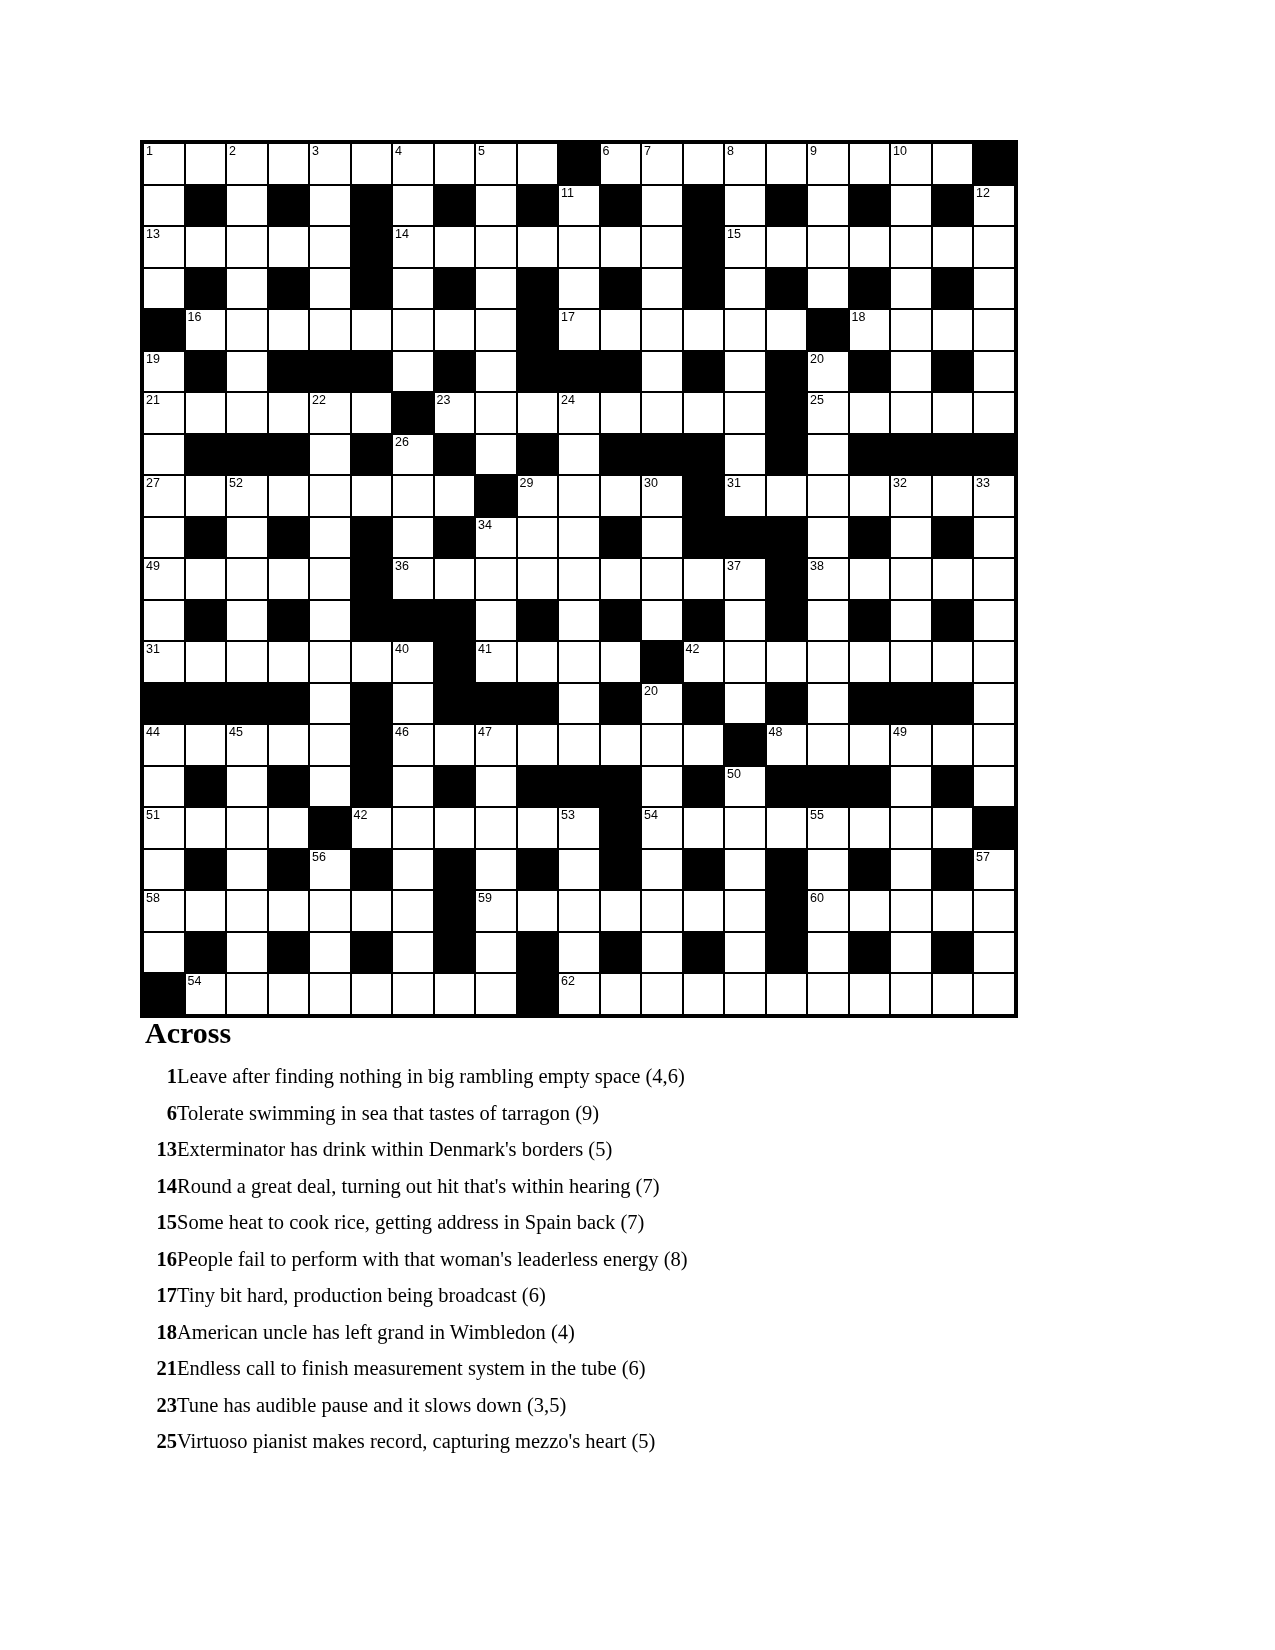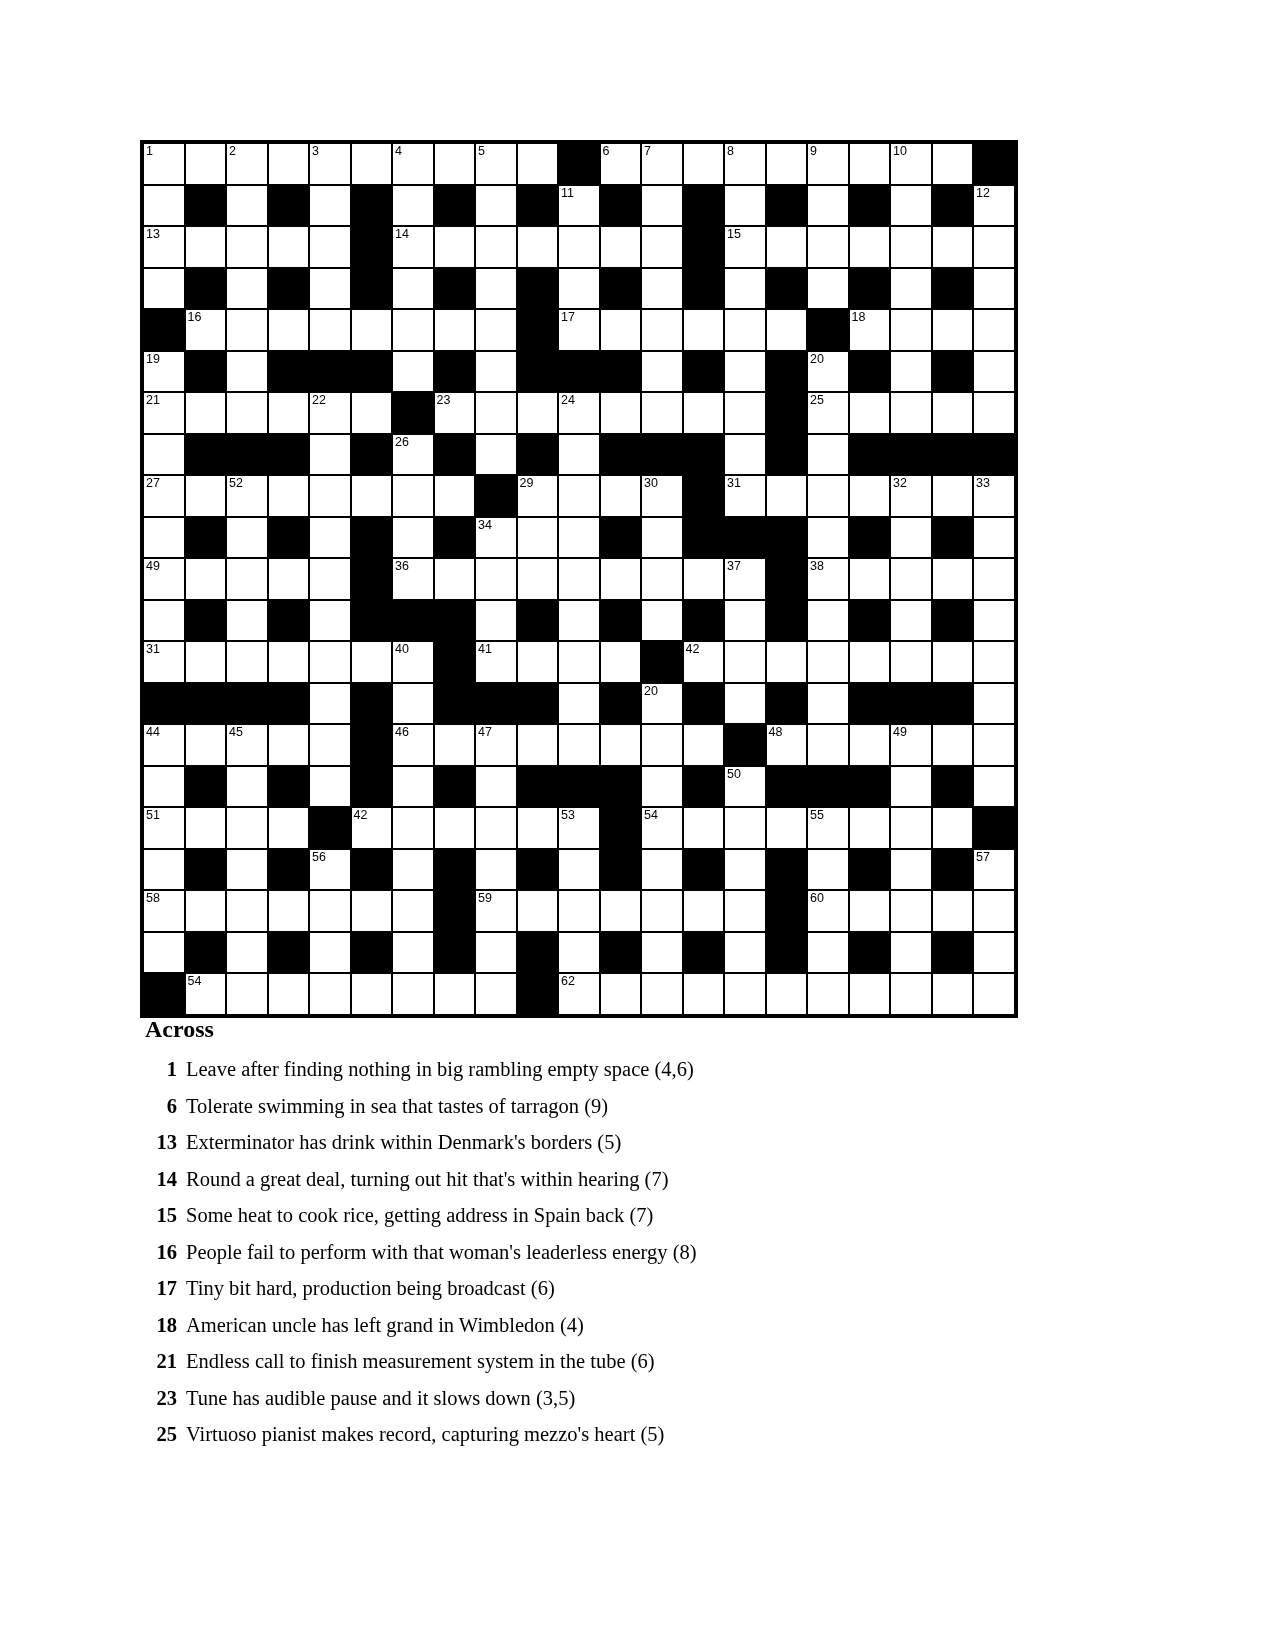--- a/index.html
+++ b/index.html
@@ -45,40 +45,39 @@
   }
   .clues {
     position: absolute;
     left: 140px;
     top: 1016px;
     width: 700px;
   }
   .clues-heading {
     font-family: "Liberation Serif", serif;
     font-weight: bold;
-    font-size: 24px;
+    font-size: 30px;
     color: #000000;
     margin: 0 0 15px 5px;
   }
   .clue-row {
     display: flex;
     align-items: baseline;
     margin-bottom: 13.5px;
     font-size: 20.5px;
     color: #000000;
     line-height: 23px;
   }
   .clue-num {
     font-weight: bold;
     width: 37px;
     text-align: right;
     flex: 0 0 37px;
   }
   .clue-text {
-    margin-left: 9px;
   }
 </style>
 </head>
 <body>
 
 <div class="page">
 
   <div class="crossword" id="grid">
       <div class="cell white">
         <span class="num">1</span>

